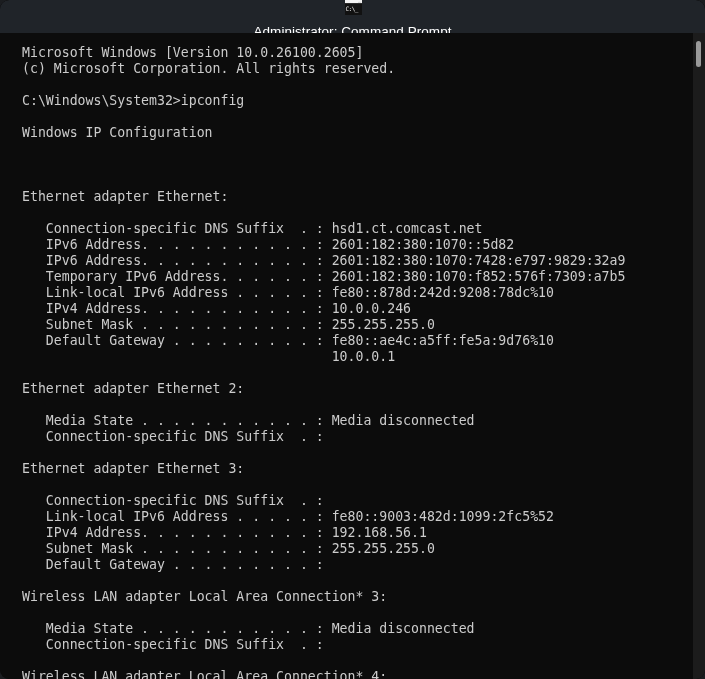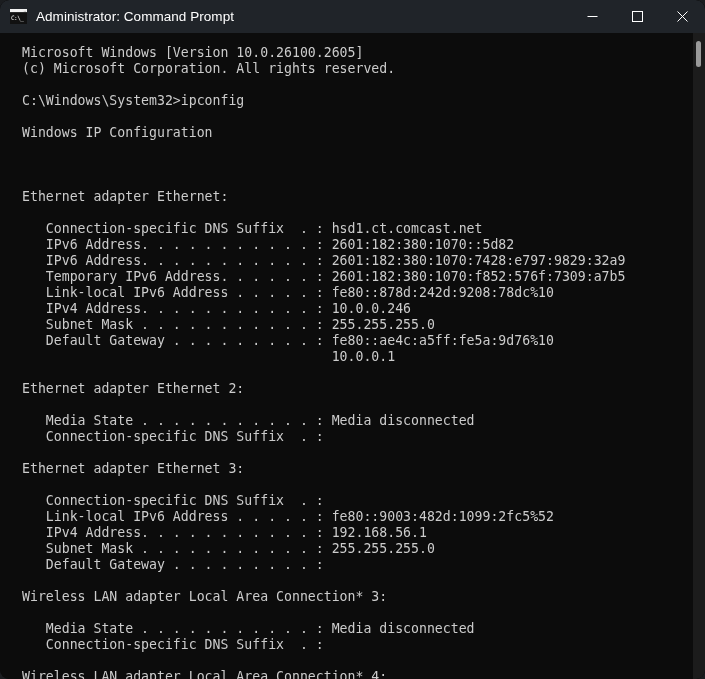--- a/index.html
+++ b/index.html
@@ -29,20 +29,21 @@
   
   #titlebar {
     position: absolute;
     left: 0; top: 0;
     width: 705px;
     height: 33px;
     background: #202429;
     border-radius: 9px 9px 0 0;
     display: flex;
     align-items: center;
+    flex-direction: column;
   }
 
   #app-icon {
     width: 17px;
     height: 15px;
     margin-left: 10px;
     margin-right: 9px;
     flex: 0 0 auto;
     position: relative;
     background: #f2f2f2;

